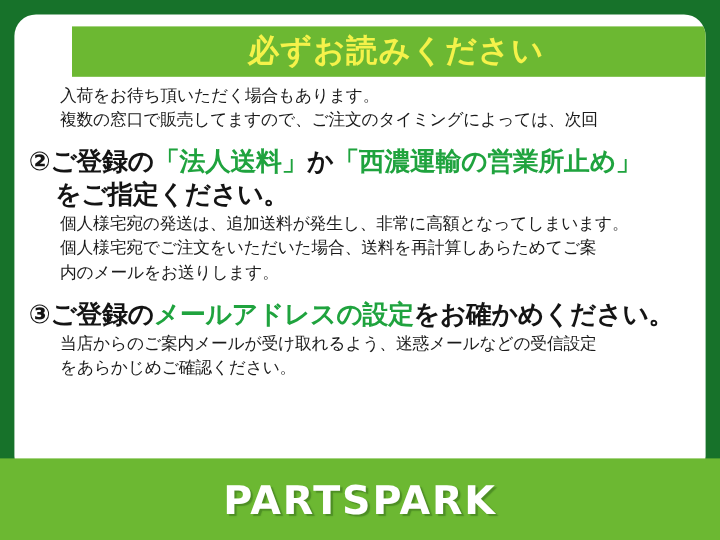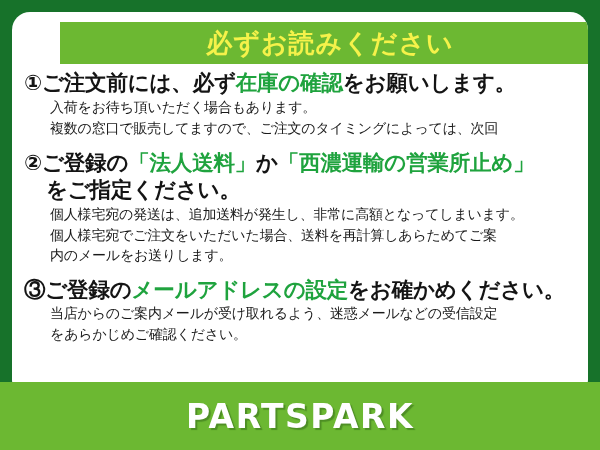--- a/index.html
+++ b/index.html
@@ -89,21 +89,21 @@
     margin: 0;
     padding-left: 26px;
     letter-spacing: -0.2px;
   }
   .item-body .bline {
     display: block;
     white-space: nowrap;
   }
 
   .item-2 { margin-top: 12px; }
-  .item-3 { margin-top: 12px; font-family: Liberation Serif, serif; }
+  .item-3 { margin-top: 12px; }
 
   
   .footer-band {
     position: absolute;
     left: 0;
     bottom: 0;
     width: 600px;
     height: 68px;
     background: #6cb832;
     display: flex;
@@ -126,21 +126,20 @@
 
   <div class="panel">
 
     <div class="header-band">
       <div class="header-title">必ずお読みください</div>
     </div>
 
     <div class="content">
 
       <div class="item item-1">
-        <p class="item-heading"><span>①</span><span>ご注文前には、必ず</span><span class="hl">在庫の確認</span><span>をお願いします。</span></p>
         <p class="item-body">
           <span class="bline">入荷をお待ち頂いただく場合もあります。</span>
           <span class="bline">複数の窓口で販売してますので、ご注文のタイミングによっては、次回</span>
         </p>
       </div>
 
       <div class="item item-2">
         <p class="item-heading"><span>②</span><span>ご登録の</span><span class="hl">「法人送料」</span><span>か</span><span class="hl">「西濃運輸の営業所止め」</span></p>
         <p class="item-heading heading-line2">をご指定ください。</p>
         <p class="item-body">

